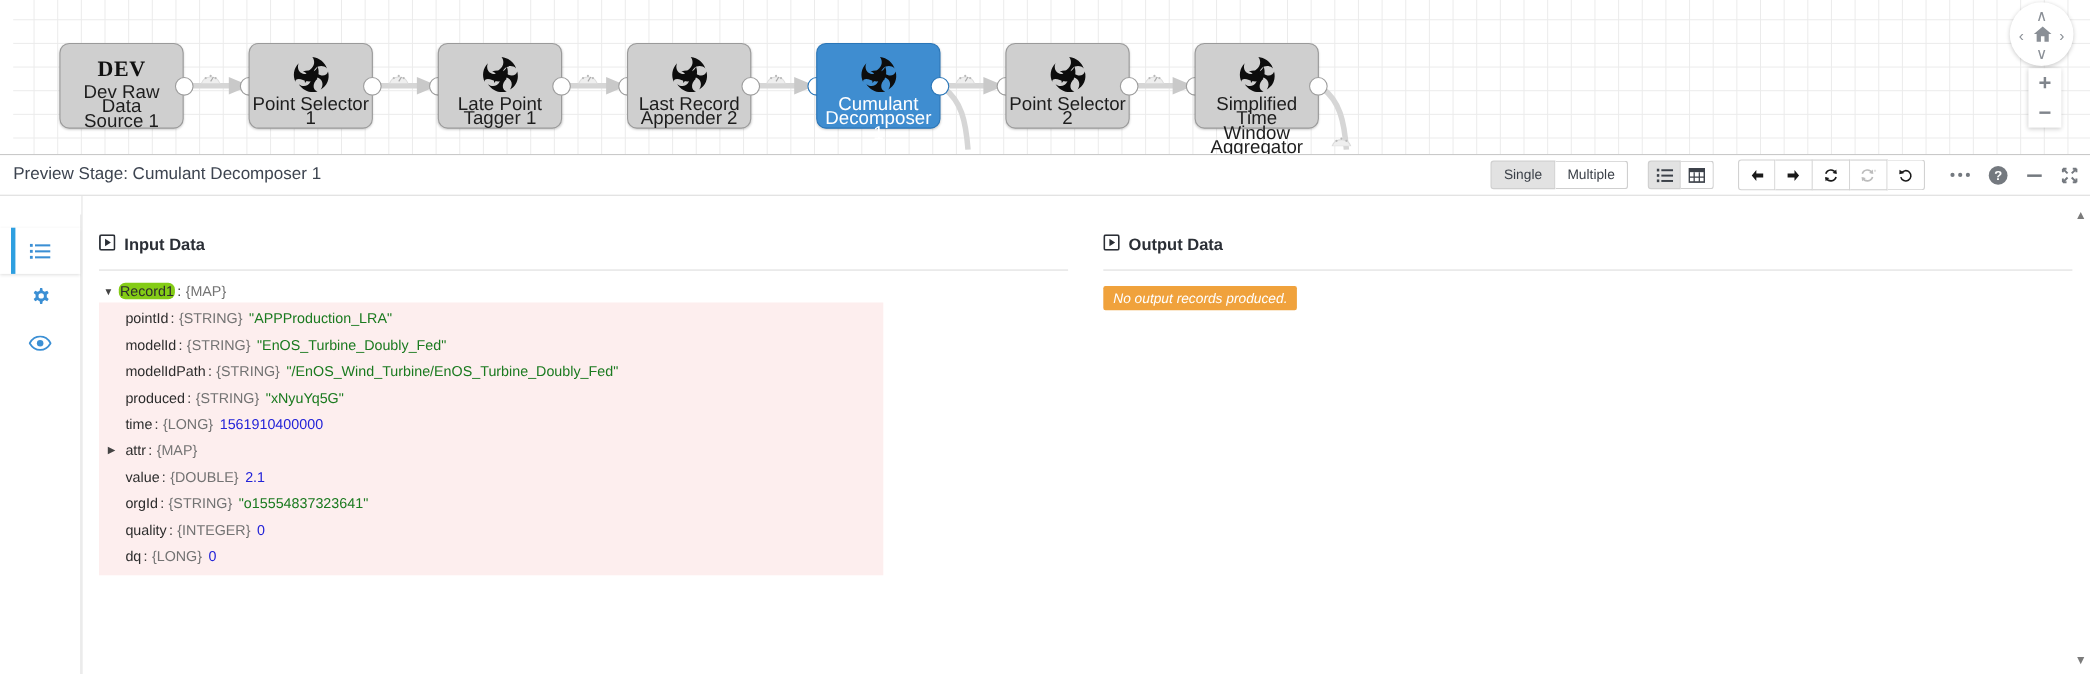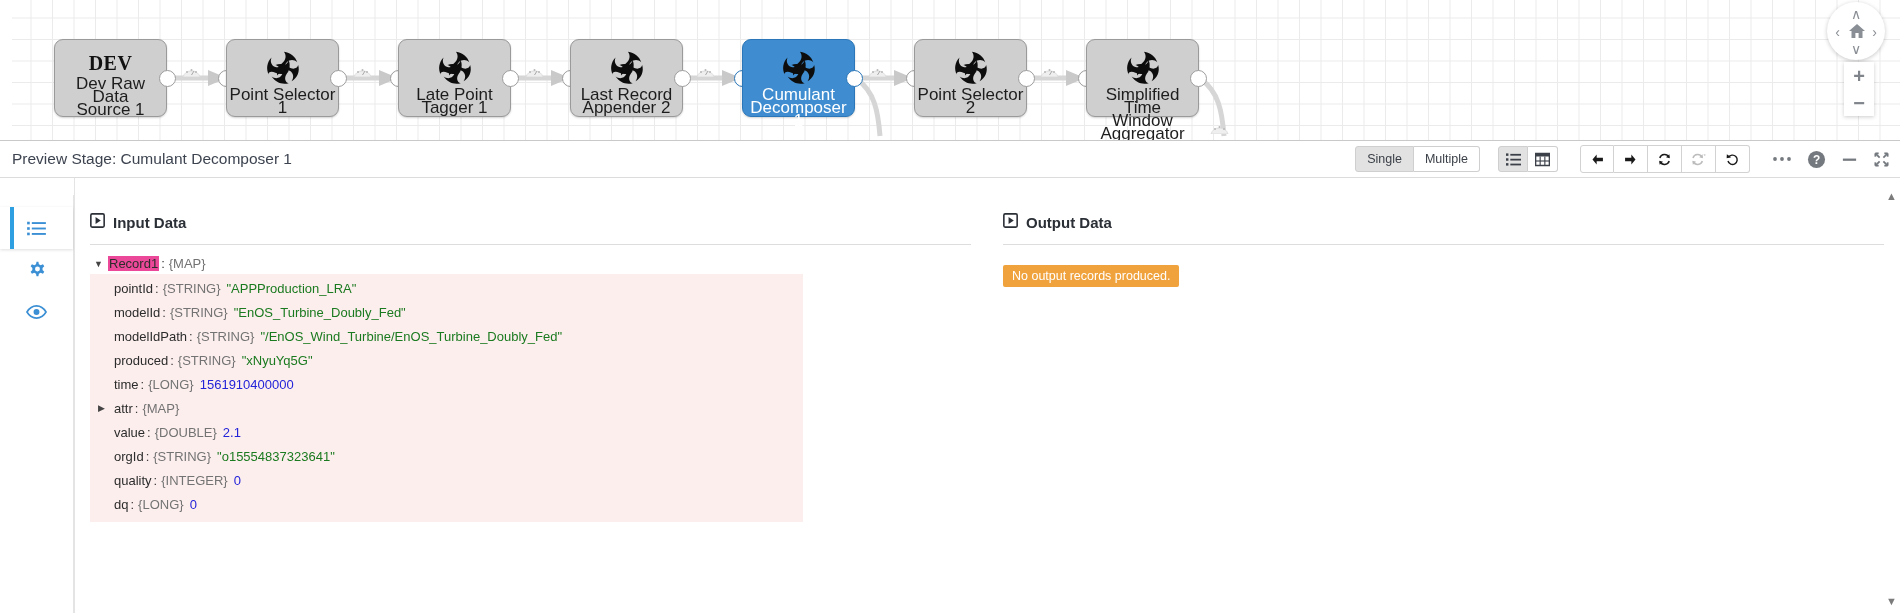--- a/index.html
+++ b/index.html
@@ -238,21 +238,21 @@
 
   .tree { font-size: 13px; color: #2c2c2c; }
   .tree-root {
     display: flex; align-items: center;
     padding: 3px 0 3px 4px;
   }
   .caret {
     width: 14px; color: #444; font-size: 9px;
     display: inline-block; flex: 0 0 14px;
   }
-  .key-hl { background: #ec4899; padding: 0 1px; }
+  .key-hl { background: #84cc16; padding: 0 1px; border-radius: 6px; }
   .colon { color: #3a3a3a; margin: 0 4px 0 2px; }
   .type  { color: #737373; }
 
   .fields {
     background: #fdeeee;
     width: 713px;
     padding: 2px 0 6px 0;
   }
   .field-row {
     display: flex; align-items: center;
@@ -265,21 +265,22 @@
   .fval-str { color: #1a7a1f; margin-left: 6px; }
   .fval-num { color: #2323d8; margin-left: 6px; }
 
   .no-output {
     display: inline-block;
     background: #f0a23c;
     color: #ffffff;
     font-size: 12.5px;
     padding: 4px 9px;
     border-radius: 2px;
-    margin-top: 12px;
+    margin-top: 6px;
+    font-style: italic;
   }
 
   .scroll-arrow {
     position: absolute;
     right: 3px; top: 190px;
     color: #7b7b7b; font-size: 11px;
   }
   .scroll-arrow.down { top: 595px; }
 
   .vsplit {

